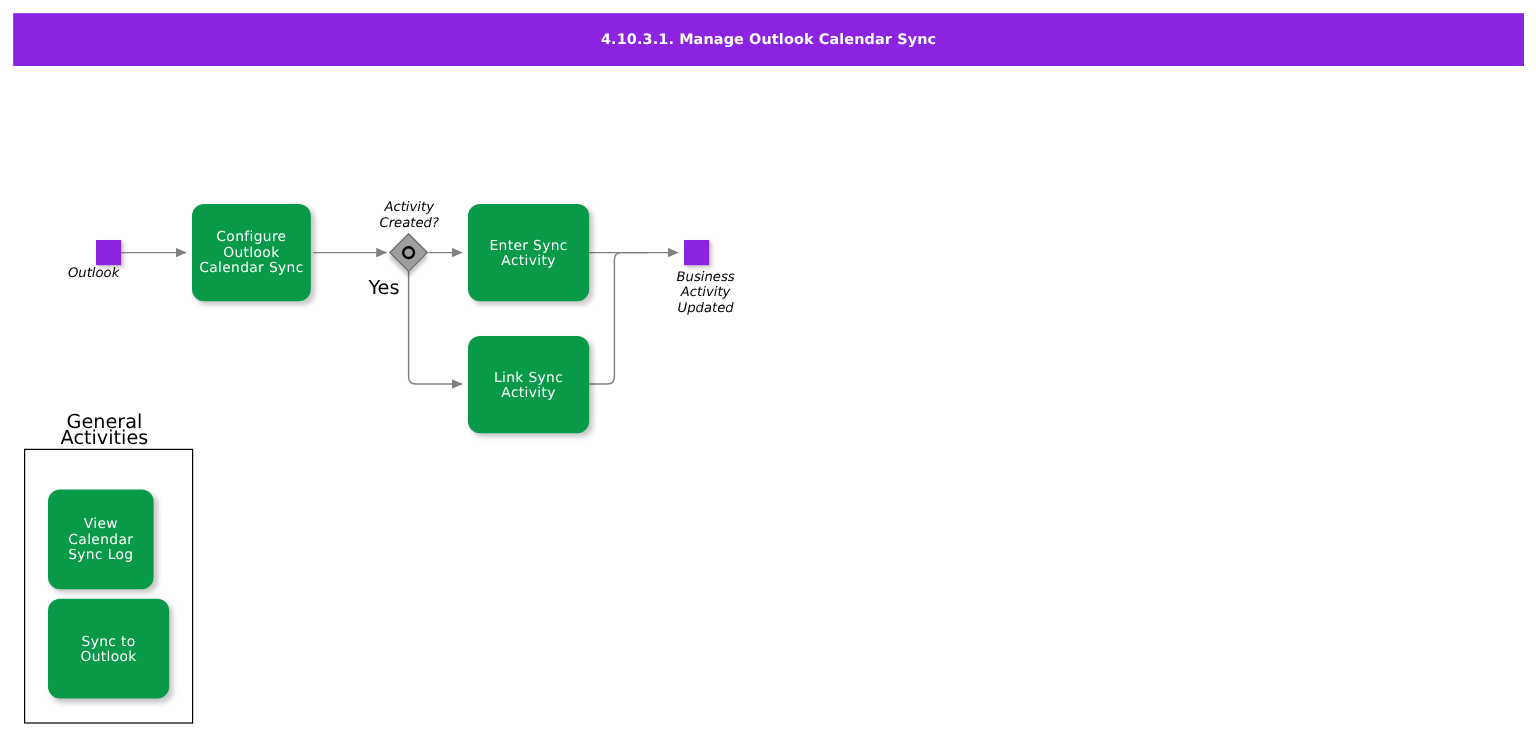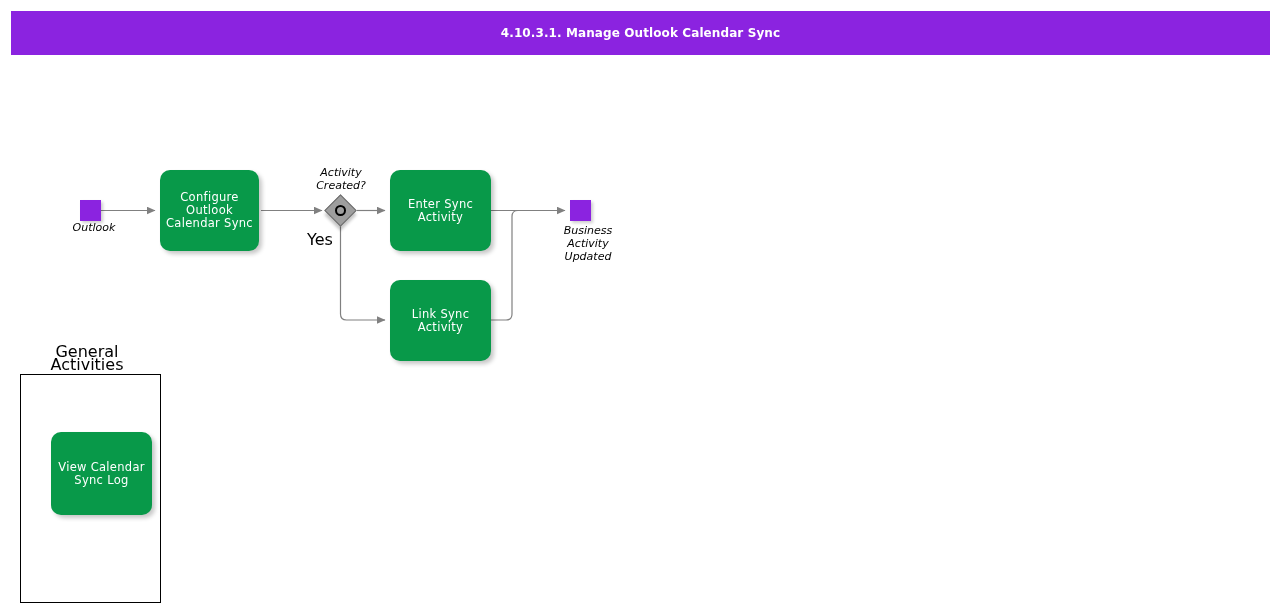--- a/index.html
+++ b/index.html
@@ -161,21 +161,21 @@
     <path d="M357,210.5 L385,210.5" fill="none" stroke="#808080" stroke-width="1.2" marker-end="url(#arrow)"></path>
 
     <path d="M340.5,226 L340.5,314 Q340.5,320 346.5,320 L385,320" fill="none" stroke="#808080" stroke-width="1.2" marker-end="url(#arrow)"></path>
 
     <path d="M491,210.5 L565,210.5" fill="none" stroke="#808080" stroke-width="1.2" marker-end="url(#arrow)"></path>
 
     <path d="M491,320 L506,320 Q512,320 512,314 L512,216.5 Q512,210.5 518,210.5 L540,210.5" fill="none" stroke="#808080" stroke-width="1.2"></path>
   </svg>
 
   <div class="endpoint" style="left:80px; top:200px;"></div>
-  <div class="node-caption" style="left:44px; top:221px; width:100px;">Outlook</div>
+  <div class="node-caption" style="left:28px; top:221px; width:100px;">Outlook</div>
 
   <div class="task" style="left:160px; top:170px; width:99px; height:81px;">Configure
 Outlook
 Calendar Sync</div>
 
   <div class="node-caption" style="left:291px; top:166px; width:100px;">Activity
 Created?</div>
   <div class="gateway" style="left:326px; top:196px;">
     <div class="gw-diamond"></div>
     <div class="gw-ring"></div>
@@ -190,17 +190,18 @@
 
   <div class="endpoint" style="left:570px; top:200px;"></div>
   <div class="node-caption" style="left:538px; top:224px; width:100px;">Business
 Activity
 Updated</div>
 
   <div class="group-label" style="left:37px; top:345px; width:100px;">General
 Activities</div>
   <div class="group-box" style="left:20px; top:374px; width:141px; height:229px;"></div>
 
-  <div class="task" style="left:51px; top:408px; width:101px; height:83px;margin-top:24px;">View Calendar
+  <div class="task" style="left:40px; top:408px; width:88px; height:83px;">View Calendar
 Sync Log</div>
 
+  <div class="task" style="left:40px; top:499px; width:101px; height:83px;">Sync to Outlook</div>
 
 </div>
 
 </body></html>

